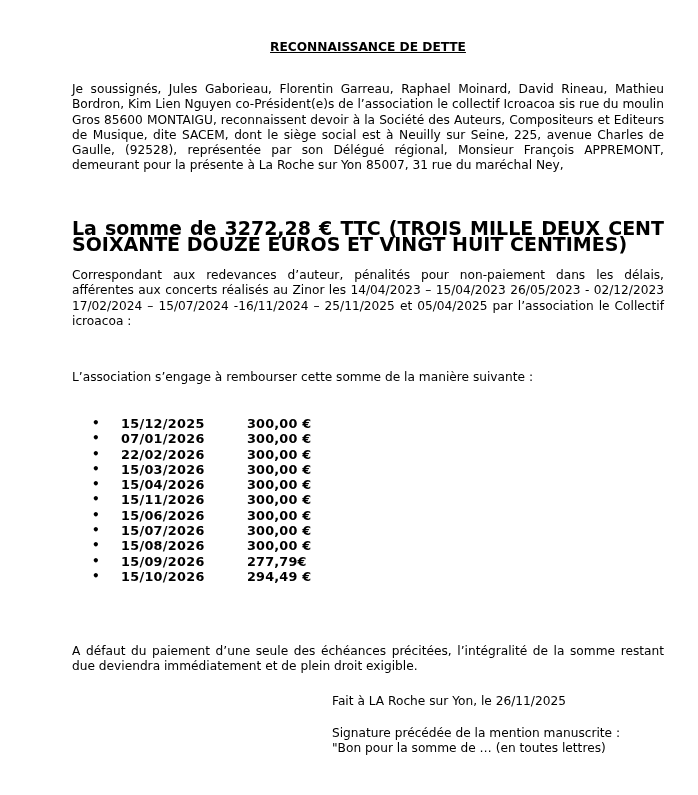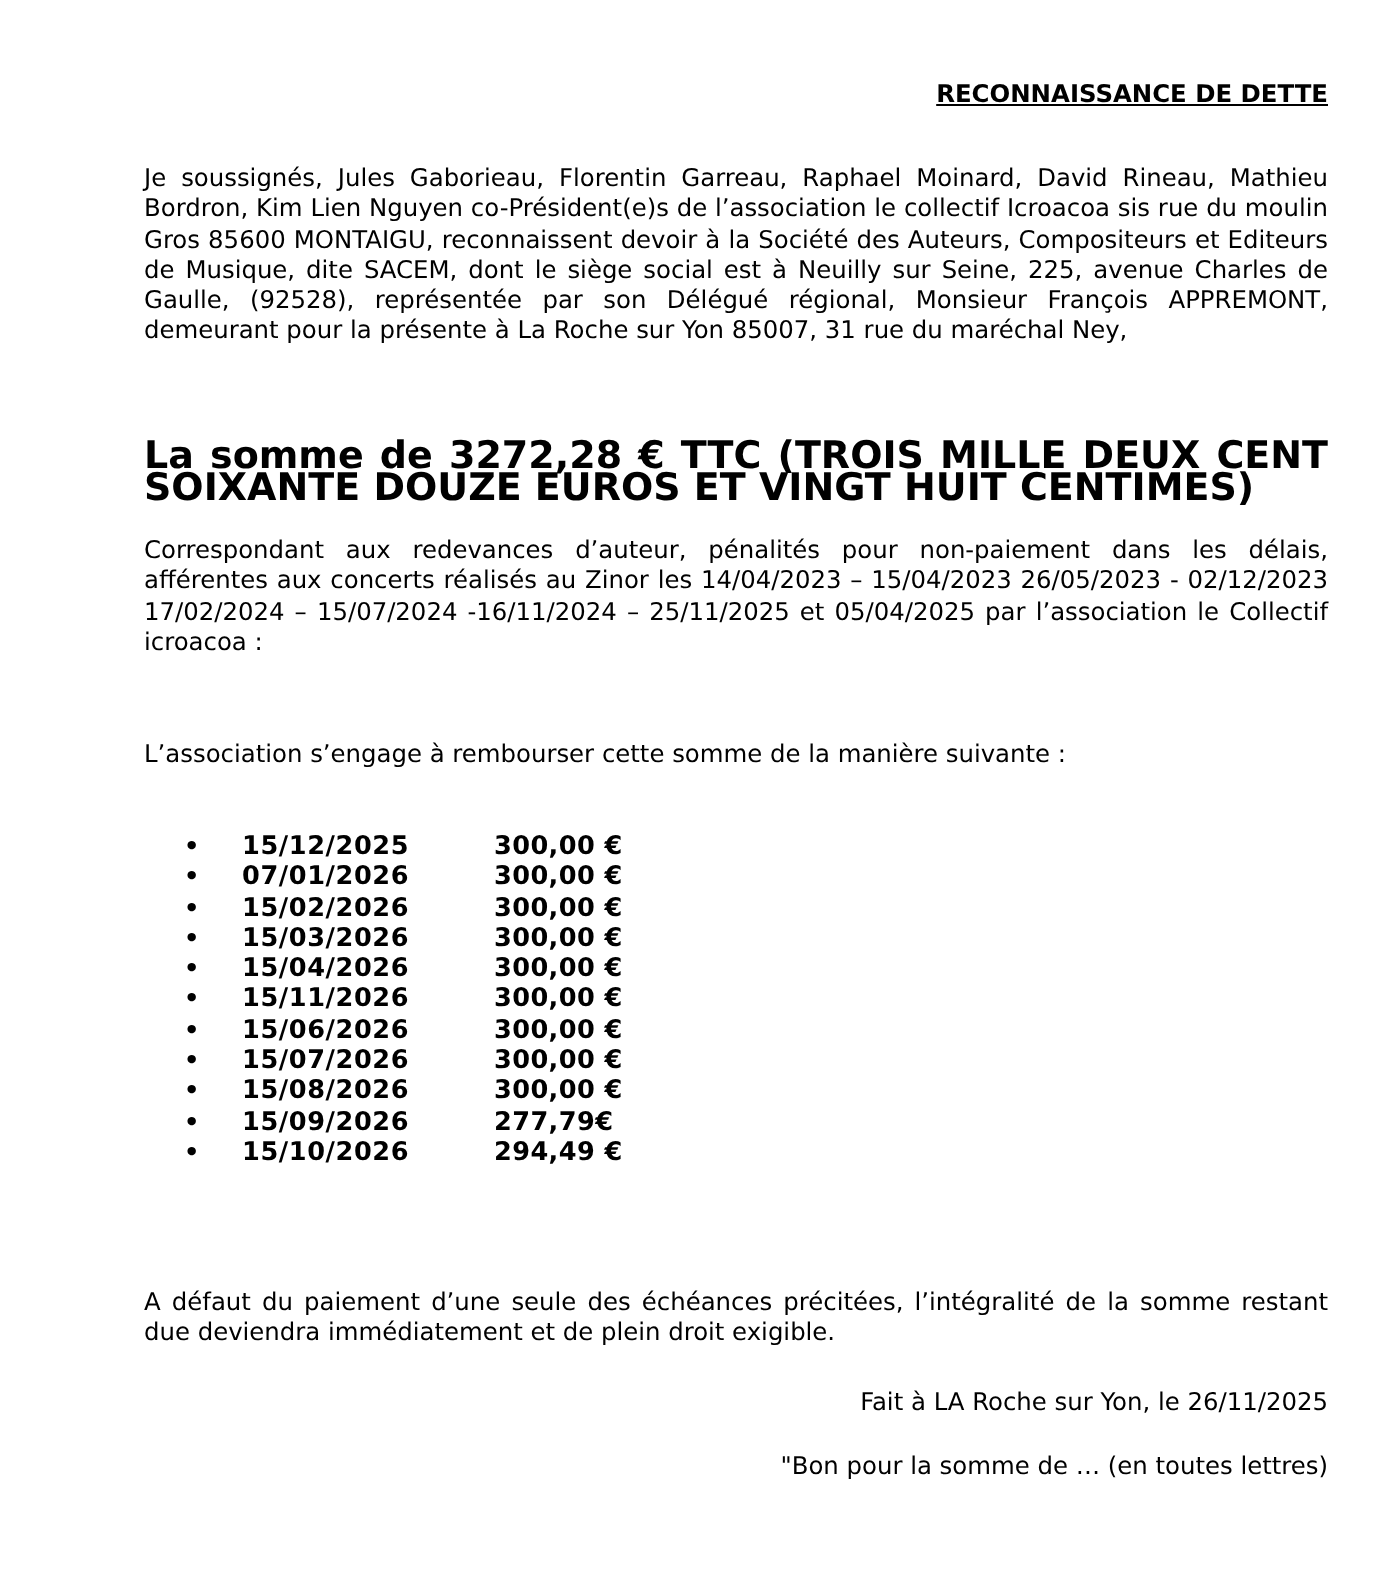--- a/index.html
+++ b/index.html
@@ -3,41 +3,41 @@
 <meta charset="utf-8">
 <style>
   html, body { margin: 0; padding: 0; background: #ffffff; }
   body {
     width: 698px; height: 795px; position: relative; overflow: hidden;
     font-family: "DejaVu Sans", sans-serif; color: #000000;
     font-size: 12.2px;
   }
   .page { position: absolute; left: 72px; top: 0; width: 592px; }
   .title {
-    position: absolute; left: 0; top: 40px; width: 592px; text-align: right;
+    position: absolute; left: 0; top: 40px; width: 592px; text-align: center;
     font-weight: bold; text-decoration: underline; font-size: 12.2px;
   }
   .para {
     position: absolute; left: 0; width: 592px;
     text-align: justify; line-height: 15.3px;
   }
   .p1 { top: 82px; }
   .p2 { top: 220px; font-weight: bold; font-size: 19px; line-height: 16px; }
   .p3 { top: 268px; }
   .p4 { top: 370px; }
   .schedule {
     position: absolute; left: 20px; top: 416px; margin: 0; padding: 0;
     list-style: none; font-weight: bold; font-size: 12.8px;
   }
   .schedule li { height: 15.3px; line-height: 15.3px; display: flex; }
   .bullet { width: 29px; font-size: 12px; }
   .date { width: 126px; letter-spacing: 0.3px; }
   .amount { letter-spacing: 0.2px; }
   .p5 { top: 644px; }
-  .sign { position: absolute; left: 246px; width: 346px; line-height: 15.3px; text-align: right; }
+  .sign { position: absolute; left: 260px; width: 346px; line-height: 15.3px; }
   .s1 { top: 694px; }
   .s2 { top: 726px; }
 </style>
 </head>
 <body>
 
 <div class="page">
   <div class="title">RECONNAISSANCE DE DETTE</div>
 
   <div class="para p1">Je soussignés, Jules Gaborieau, Florentin Garreau, Raphael Moinard, David Rineau, Mathieu Bordron, Kim Lien Nguyen co-Président(e)s de l’association le collectif Icroacoa sis rue du moulin Gros 85600 MONTAIGU, reconnaissent devoir à la Société des Auteurs, Compositeurs et Editeurs de Musique, dite SACEM, dont le siège social est à Neuilly sur Seine, 225, avenue Charles de Gaulle, (92528), représentée par son Délégué régional, Monsieur François APPREMONT, demeurant pour la présente à La Roche sur Yon 85007, 31 rue du maréchal Ney,</div>
@@ -54,21 +54,21 @@
         <span class="date">15/12/2025</span>
         <span class="amount">300,00 €</span>
       </li>
     <li>
         <span class="bullet">•</span>
         <span class="date">07/01/2026</span>
         <span class="amount">300,00 €</span>
       </li>
     <li>
         <span class="bullet">•</span>
-        <span class="date">15/02/2026</span>
+        <span class="date">22/02/2026</span>
         <span class="amount">300,00 €</span>
       </li>
     <li>
         <span class="bullet">•</span>
         <span class="date">15/03/2026</span>
         <span class="amount">300,00 €</span>
       </li>
     <li>
         <span class="bullet">•</span>
         <span class="date">15/04/2026</span>
@@ -103,15 +103,16 @@
         <span class="bullet">•</span>
         <span class="date">15/10/2026</span>
         <span class="amount">294,49 €</span>
       </li>
   </ul>
 
   <div class="para p5">A défaut du paiement d’une seule des échéances précitées, l’intégralité de la somme restant due deviendra immédiatement et de plein droit exigible.</div>
 
   <div class="sign s1">Fait à LA Roche sur Yon, le 26/11/2025</div>
   <div class="sign s2">
+    <div>Signature précédée de la mention manuscrite :</div>
     <div>"Bon pour la somme de … (en toutes lettres)</div>
   </div>
 </div>
 
 </body></html>

